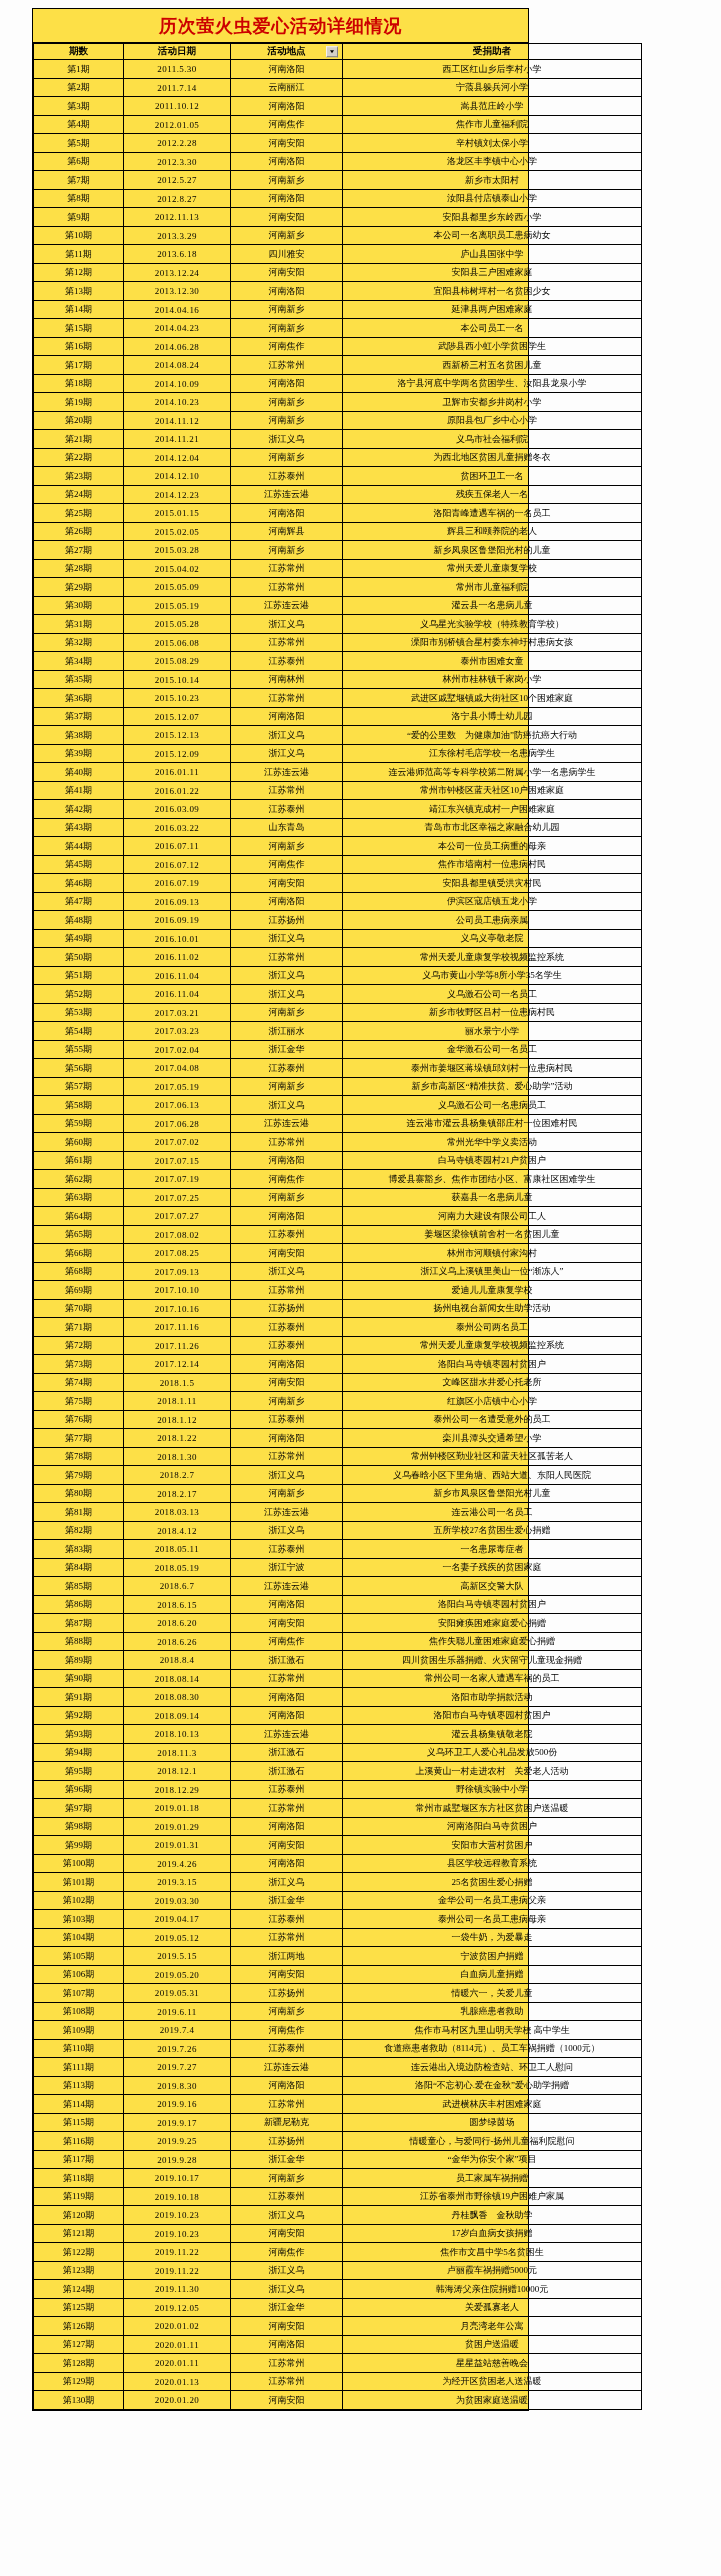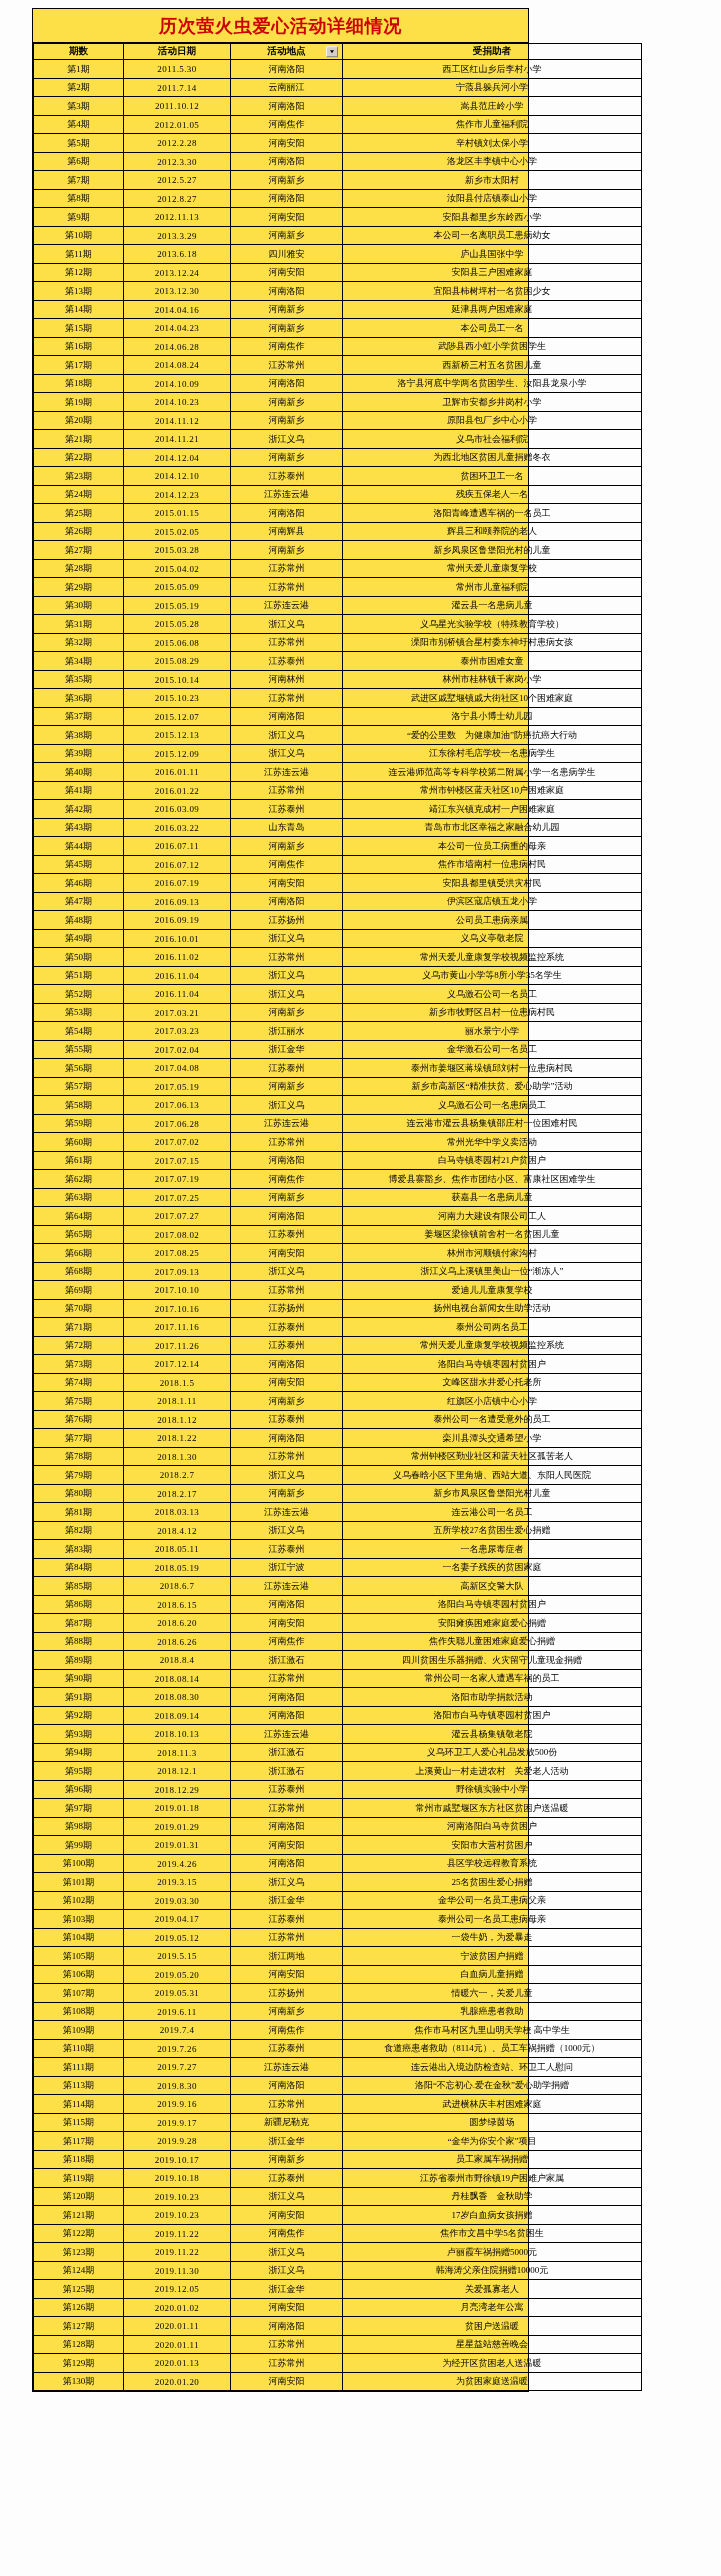--- a/index.html
+++ b/index.html
@@ -750,20 +750,26 @@
     <td class="loc"><span>江苏常州</span></td>
     <td class="recip"><span>武进横林庆丰村困难家庭</span></td>
   </tr>
         <tr>
     <td class="period"><span>第115期</span></td>
     <td class="date"><span>2019.9.17</span></td>
     <td class="loc"><span>新疆尼勒克</span></td>
     <td class="recip"><span>圆梦绿茵场</span></td>
   </tr>
         <tr>
+    <td class="period"><span>第116期</span></td>
+    <td class="date"><span>2019.9.25</span></td>
+    <td class="loc"><span>江苏扬州</span></td>
+    <td class="recip"><span>情暖童心，与爱同行-扬州儿童福利院慰问</span></td>
+  </tr>
+        <tr>
     <td class="period"><span>第117期</span></td>
     <td class="date"><span>2019.9.28</span></td>
     <td class="loc"><span>浙江金华</span></td>
     <td class="recip"><span>“金华为你安个家”项目</span></td>
   </tr>
         <tr>
     <td class="period"><span>第118期</span></td>
     <td class="date"><span>2019.10.17</span></td>
     <td class="loc"><span>河南新乡</span></td>
     <td class="recip"><span>员工家属车祸捐赠</span></td>

